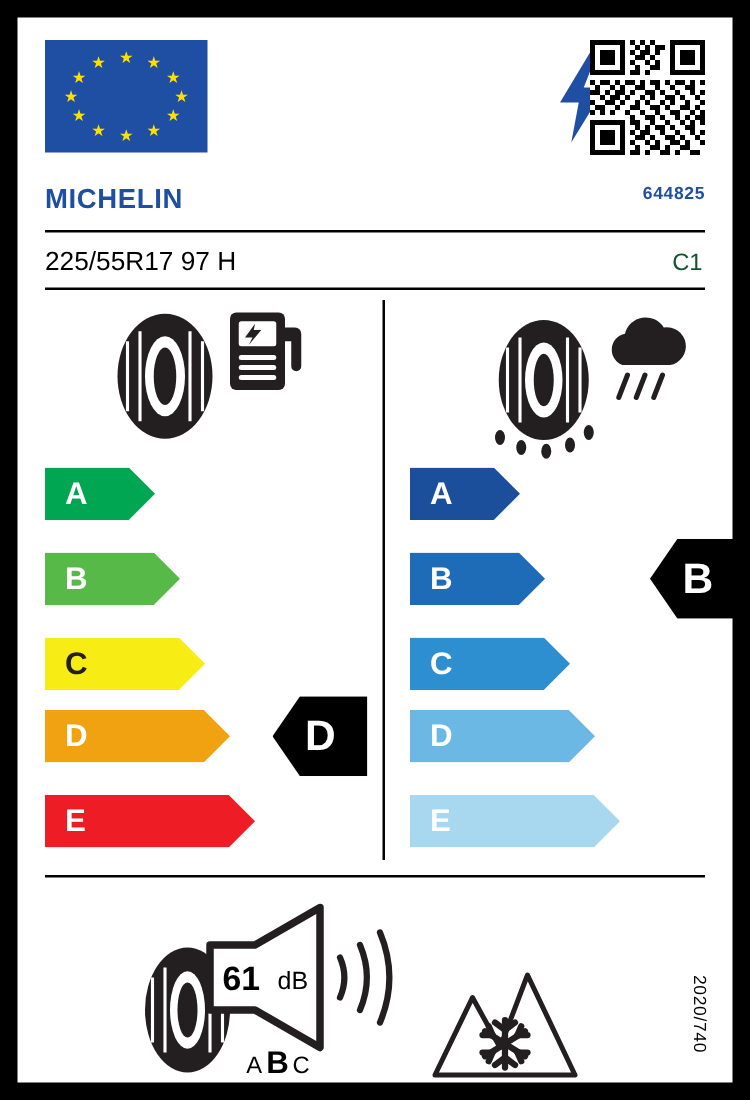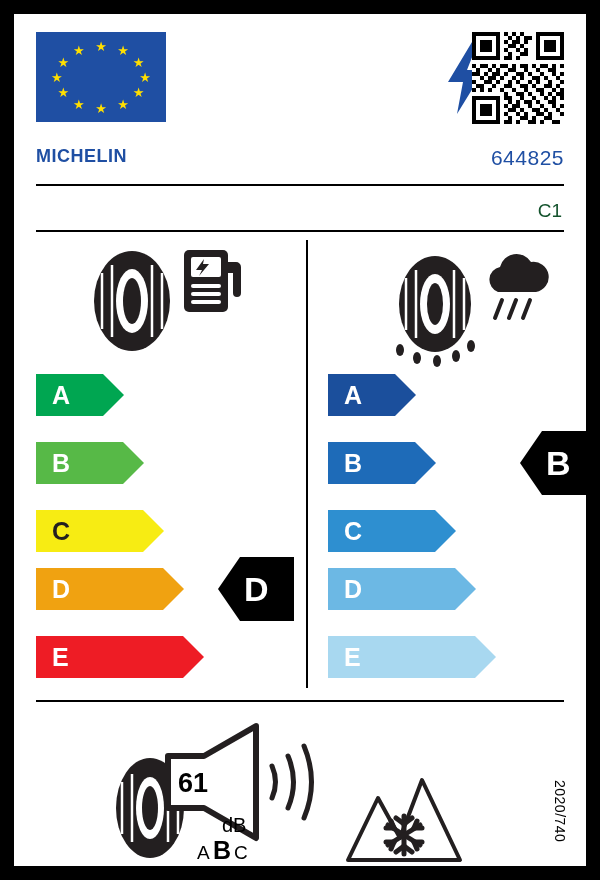--- a/index.html
+++ b/index.html
@@ -55,30 +55,30 @@
     position: absolute;
     right: 22px; top: 18px;
     width: 92px; height: 92px;
     background: #fff;
   }
 
   
   .brand {
     position: absolute;
     left: 22px; top: 132px;
-    font-size: 18px;
+    font-size: 22px;
     font-weight: bold;
     color: #1f4fa3;
     letter-spacing: 0.5px;
   }
   .serial {
     position: absolute;
     right: 22px; top: 132px;
-    font-size: 21px;
-    font-weight: normal;
+    font-size: 14px;
+    font-weight: bold;
     color: #1f4fa3;
     letter-spacing: 0.5px;
   }
   .hr {
     position: absolute;
     background: #000;
   }
   .size {
     position: absolute;
     left: 22px; top: 184px;
@@ -342,20 +342,21 @@
             <rect x="17" y="22" width="1" height="1"></rect>
           <rect x="20" y="22" width="2" height="1"></rect>
         </g>
       </svg>
     </div>
 
     <div class="brand">MICHELIN</div>
     <div class="serial">644825</div>
     <div class="hr" style="left:22px;top:170px;width:528px;height:2px;"></div>
 
+    <div class="size">225/55R17 97 H</div>
     <div class="cls">C1</div>
     <div class="hr" style="left:22px;top:216px;width:528px;height:2px;"></div>
 
     <div class="vdiv"></div>
 
     <div class="icon-box" style="left:76px;top:234px;">
       <svg width="84" height="106" viewBox="0 0 84 106">
         <ellipse cx="42" cy="53" rx="38" ry="50" fill="#231f20"></ellipse>
         <ellipse cx="42" cy="53" rx="16" ry="32" fill="#fff"></ellipse>
         <ellipse cx="42" cy="53" rx="9" ry="23" fill="#231f20"></ellipse>
@@ -482,21 +483,21 @@
       <svg width="170" height="118" viewBox="0 0 170 118">
         <path d="M4 34 L4 86 L40 86 L92 116 L92 4 L40 34 Z" fill="#fff" stroke="#231f20" stroke-width="6" stroke-linejoin="round"></path>
         <g fill="none" stroke="#231f20" stroke-width="5" stroke-linecap="round">
           <path d="M108 44 q7 16 0 32"></path>
           <path d="M124 34 q11 26 0 52"></path>
           <path d="M140 24 q15 36 0 72"></path>
         </g>
       </svg>
     </div>
     <div class="db-value" style="left:164px;top:754px;">61</div>
-    <div class="db-unit" style="left:208px;top:800px;text-align:center;">dB</div>
+    <div class="db-unit" style="left:208px;top:760px;text-align:center;">dB</div>
 
     <div class="noise-class" style="left:183px;top:828px;">A</div>
     <div class="noise-class" style="left:199px;top:822px;"><b>B</b></div>
     <div class="noise-class" style="left:220px;top:828px;">C</div>
 
     <div class="icon-box" style="left:330px;top:736px;">
       <svg width="120" height="116" viewBox="0 0 120 116">
         <path d="M4 110 L34 48 L56 88 L78 30 L116 110 Z" fill="none" stroke="#231f20" stroke-width="4" stroke-linejoin="round"></path>
         <g stroke="#231f20" stroke-width="5" stroke-linecap="round">
           <path d="M60 66 L60 104"></path>

